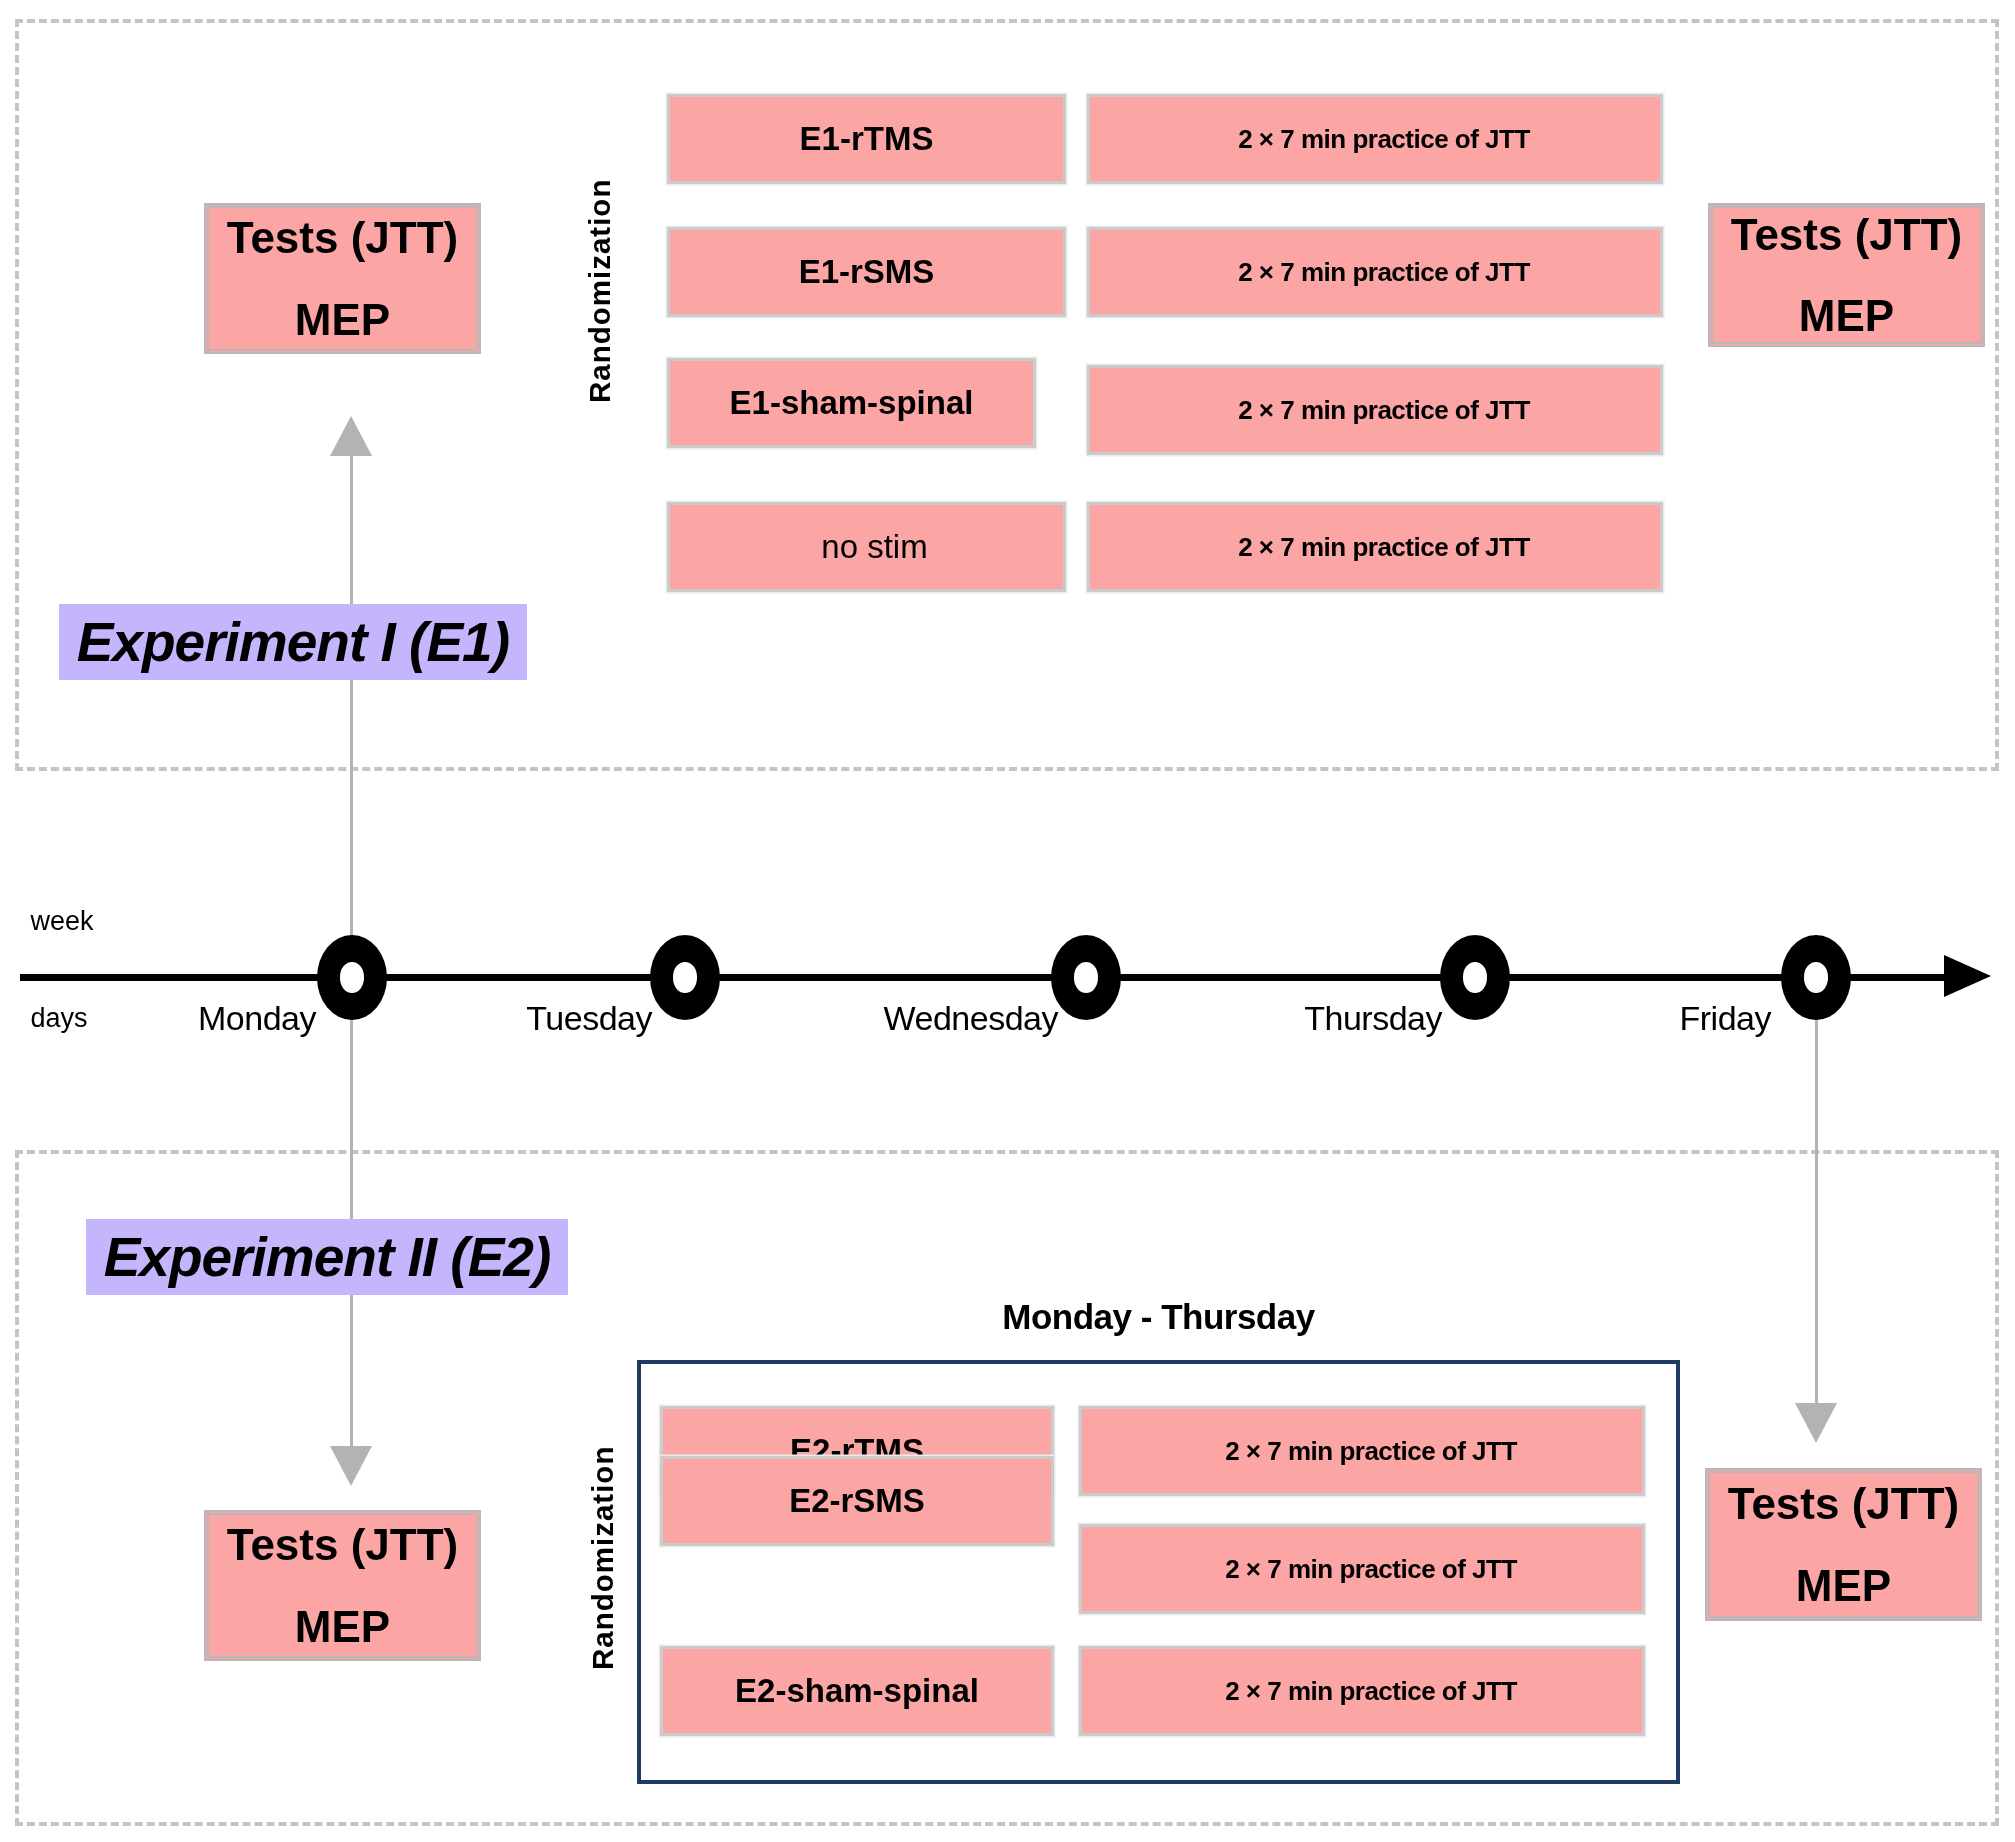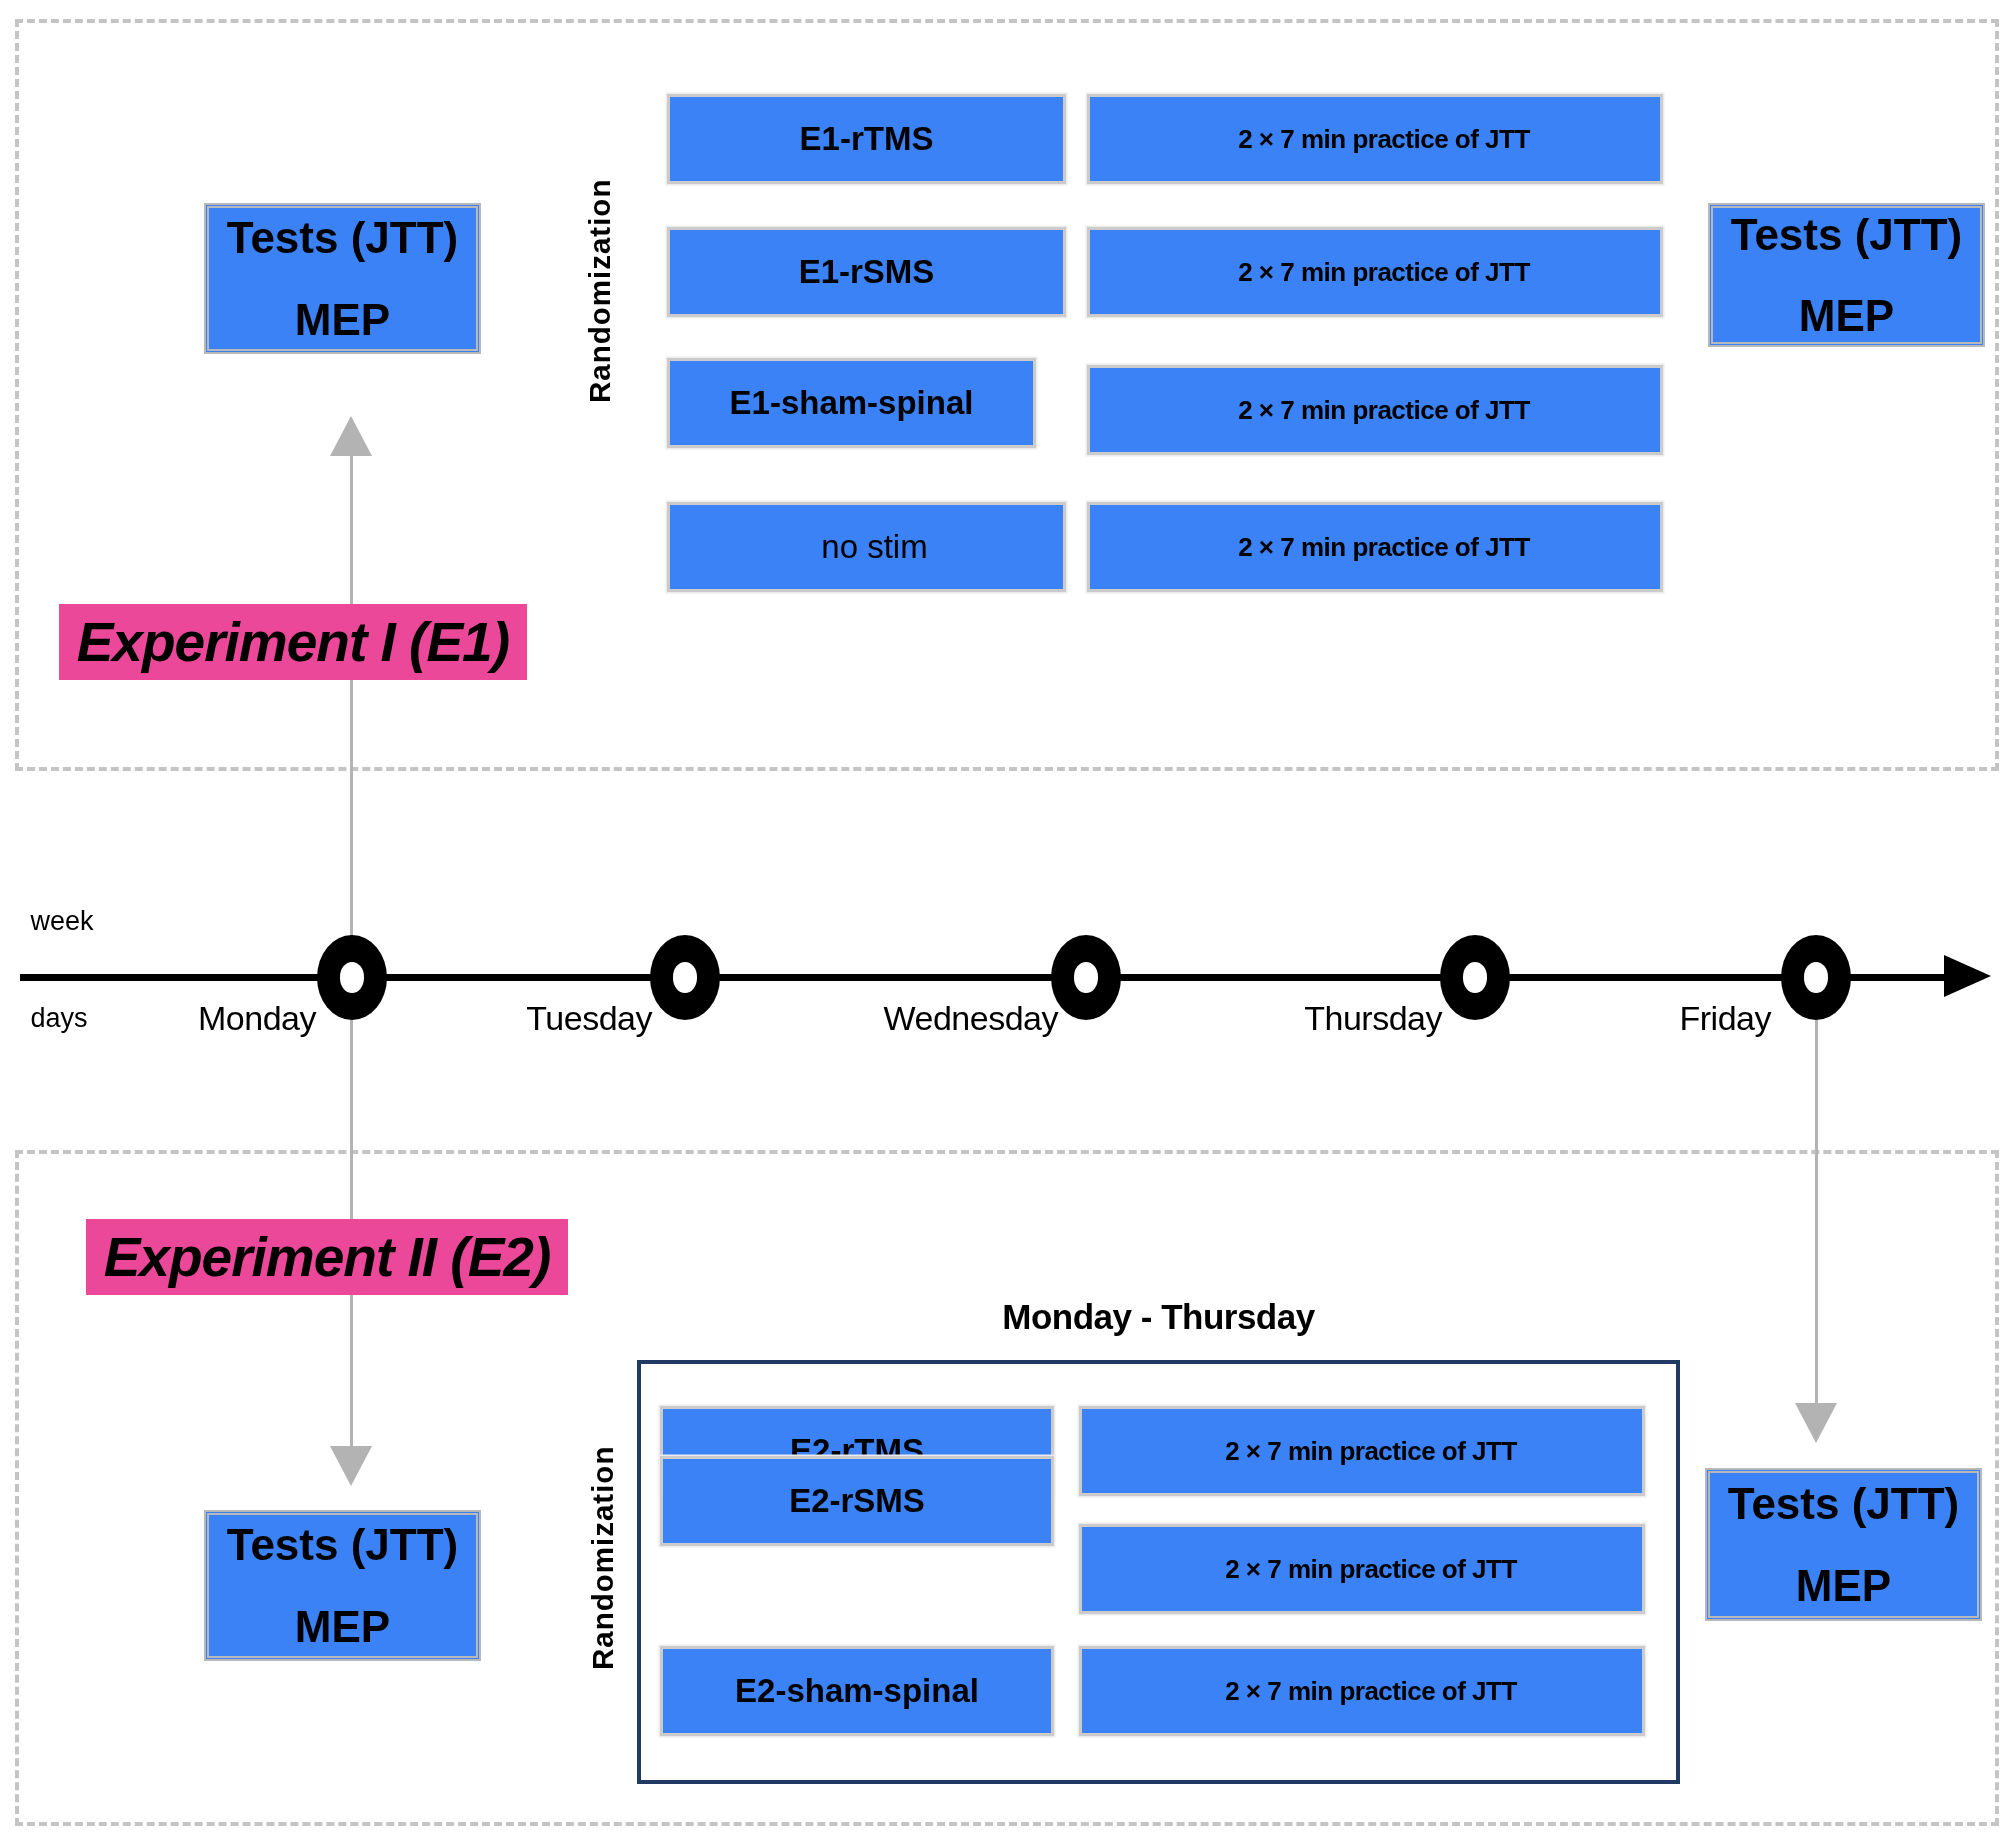--- a/index.html
+++ b/index.html
@@ -1,29 +1,29 @@
 <!DOCTYPE html>
 <html style="font-size:7.9px"><head>
 <meta charset="utf-8">
 <style>
   html,body{margin:0;padding:0;background:#fff;}
   body{width:2015px;height:1843px;position:relative;font-family:"Liberation Sans",sans-serif;color:#000;overflow:hidden;}
   .abs{position:absolute;box-sizing:border-box;}
   
   .dashed{border:4.4px dashed #c4c4c4;background:transparent;z-index:0;}
   
-  .wbox{background:#3b82f6;border:3.4px solid #cbcbcb;box-shadow:0 0 0 1.5px #ececec;display:flex;align-items:center;justify-content:center;text-align:center;z-index:2;}
+  .wbox{background:#fca5a5;border:3.4px solid #cbcbcb;box-shadow:0 0 0 1.5px #ececec;display:flex;align-items:center;justify-content:center;text-align:center;z-index:2;}
   .tests{border:5.9px double #b8b8b8;box-shadow:none;flex-direction:column;font-weight:bold;font-size:44px;line-height:1.85;}
   .rowlabel{font-weight:bold;font-size:33px;}
   .rowlabel.normal-weight{font-weight:normal;padding-left:16px;}
   .practice{font-weight:bold;font-size:26px;letter-spacing:-0.5px;padding-left:18px;}
   
   .vertlab{writing-mode:vertical-rl;transform:rotate(180deg);font-weight:bold;font-size:29.5px;letter-spacing:1px;display:flex;align-items:center;justify-content:center;z-index:2;}
   
-  .title{font-style:italic;font-weight:bold;font-size:55px;background:#ec4899;padding:5.9px 17.7px;z-index:4;white-space:nowrap;letter-spacing:-1px;}
+  .title{font-style:italic;font-weight:bold;font-size:55px;background:#c4b5fd;padding:5.9px 17.7px;z-index:4;white-space:nowrap;letter-spacing:-1px;}
   
   .tl-line{background:#000;z-index:1;}
   .tl-arrow{width:0;height:0;border-top:21.7px solid transparent;border-bottom:21.7px solid transparent;border-left:47px solid #000;z-index:1;}
   .dot{width:70px;height:85px;border-radius:50%;background:#000;z-index:3;}
   .dot::after{content:"";position:absolute;left:50%;top:50%;width:24.6px;height:30.5px;margin:-15.3px 0 0 -12.3px;background:#fff;border-radius:50%;}
   .daylab{font-size:34px;text-align:right;z-index:2;white-space:nowrap;letter-spacing:-0.5px;}
   .axlab{font-size:27px;z-index:2;}
   
   .conn{background:#b3b3b3;z-index:1;}
   .arr-up{width:0;height:0;border-left:21.7px solid transparent;border-right:21.7px solid transparent;border-bottom:40px solid #b3b3b3;z-index:1;}

